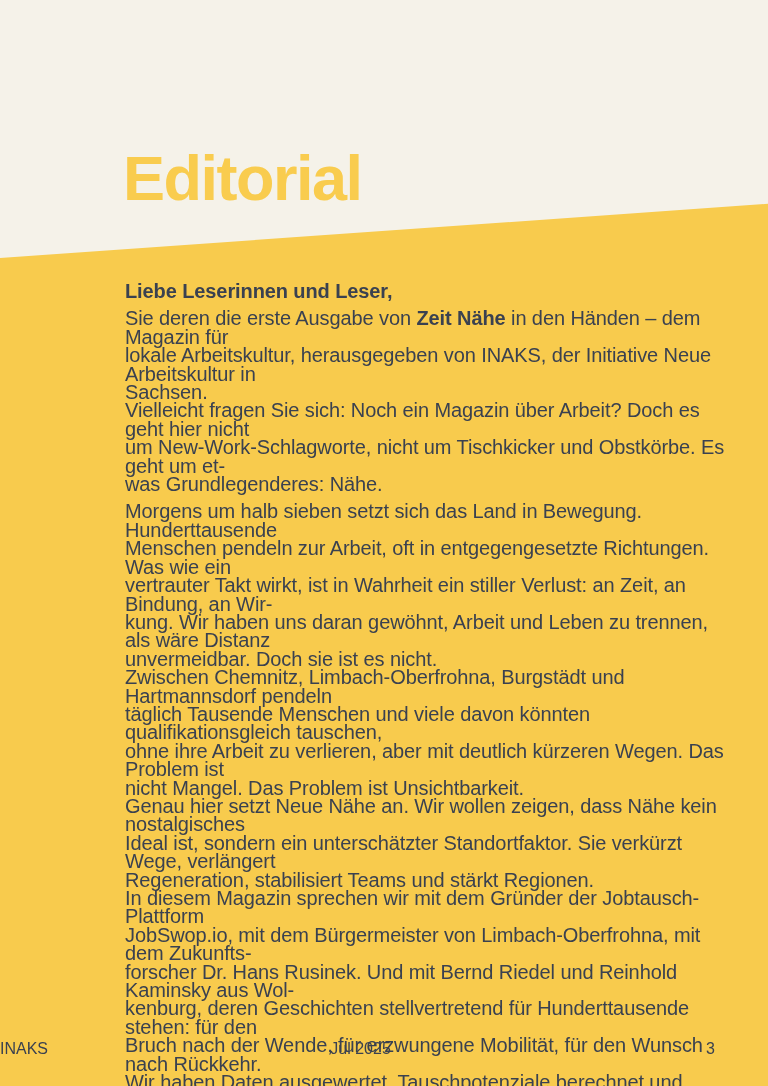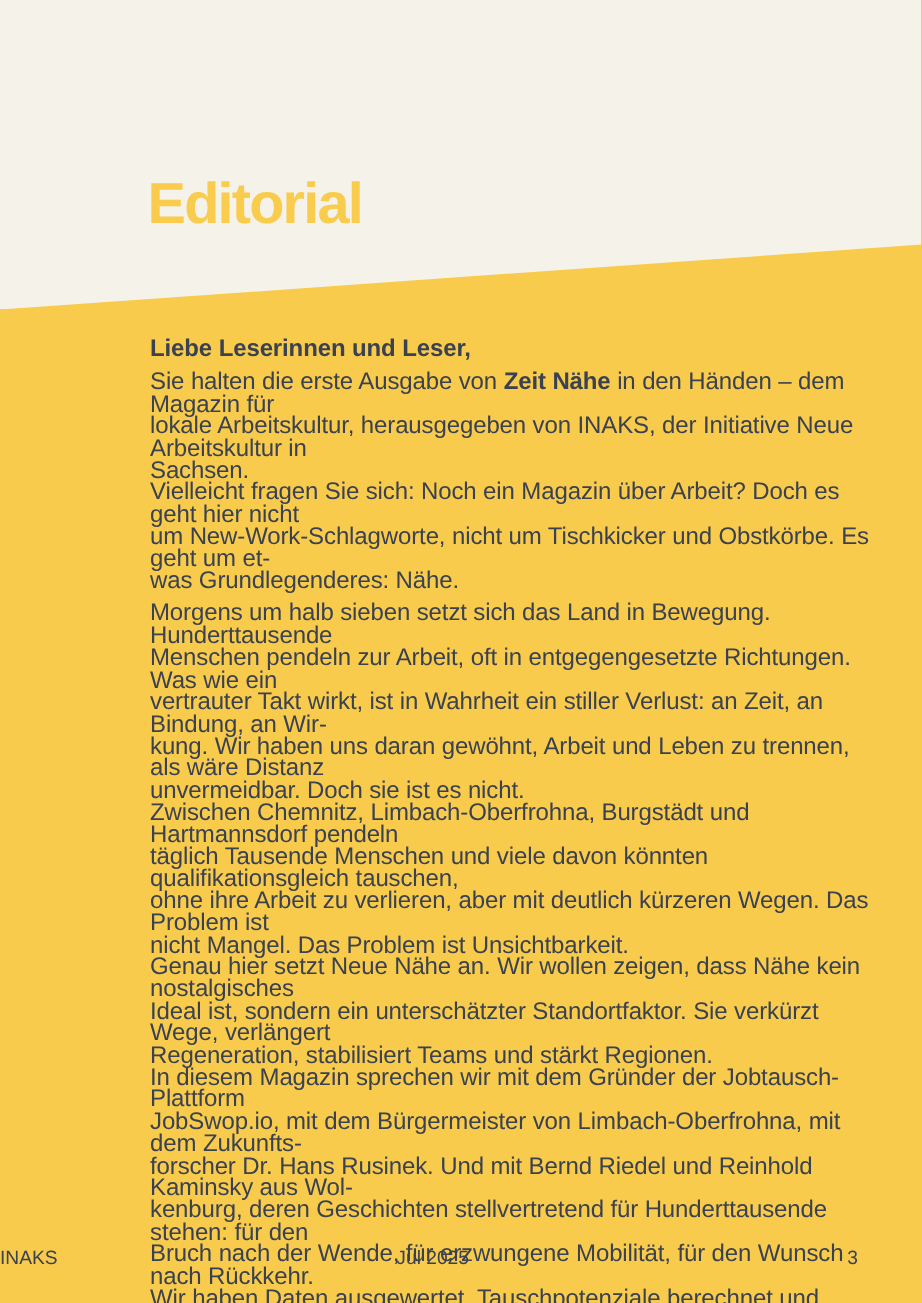--- a/index.html
+++ b/index.html
@@ -28,21 +28,21 @@
     top:0;left:0;
     width:100%;
     height:258px;
     background:var(--cream);
     clip-path:polygon(0 0, 100% 0, 100% 79%, 0 100%);
   }
   .page-title{
     position:absolute;
     left:123px;
     top:147px;
-    font-size:48px;
+    font-size:63px;
     font-weight:bold;
     letter-spacing:-1.5px;
     color:var(--title-yellow);
     line-height:1;
   }
   .content{
     position:absolute;
     left:125px;
     top:282px;
     width:600px;
@@ -76,21 +76,21 @@
 <div class="page">
 
   <div class="cream-band"></div>
 
   <h1 class="page-title">Editorial</h1>
 
   <div class="content">
 
     <p class="bold">Liebe Leserinnen und Leser,</p>
 
-    <p><span>Sie halten die erste Ausgabe von </span><span class="bold">Zeit Nähe</span><span> in den Händen – dem Magazin für
+    <p><span>Sie deren die erste Ausgabe von </span><span class="bold">Zeit Nähe</span><span> in den Händen – dem Magazin für
 lokale Arbeitskultur, herausgegeben von INAKS, der Initiative Neue Arbeitskultur in
 Sachsen.
 Vielleicht fragen Sie sich: Noch ein Magazin über Arbeit? Doch es geht hier nicht
 um New-Work-Schlagworte, nicht um Tischkicker und Obstkörbe. Es geht um et-
 was Grundlegenderes: Nähe.</span></p>
 
     <p>Morgens um halb sieben setzt sich das Land in Bewegung. Hunderttausende
 Menschen pendeln zur Arbeit, oft in entgegengesetzte Richtungen. Was wie ein
 vertrauter Takt wirkt, ist in Wahrheit ein stiller Verlust: an Zeit, an Bindung, an Wir-
 kung. Wir haben uns daran gewöhnt, Arbeit und Leben zu trennen, als wäre Distanz

